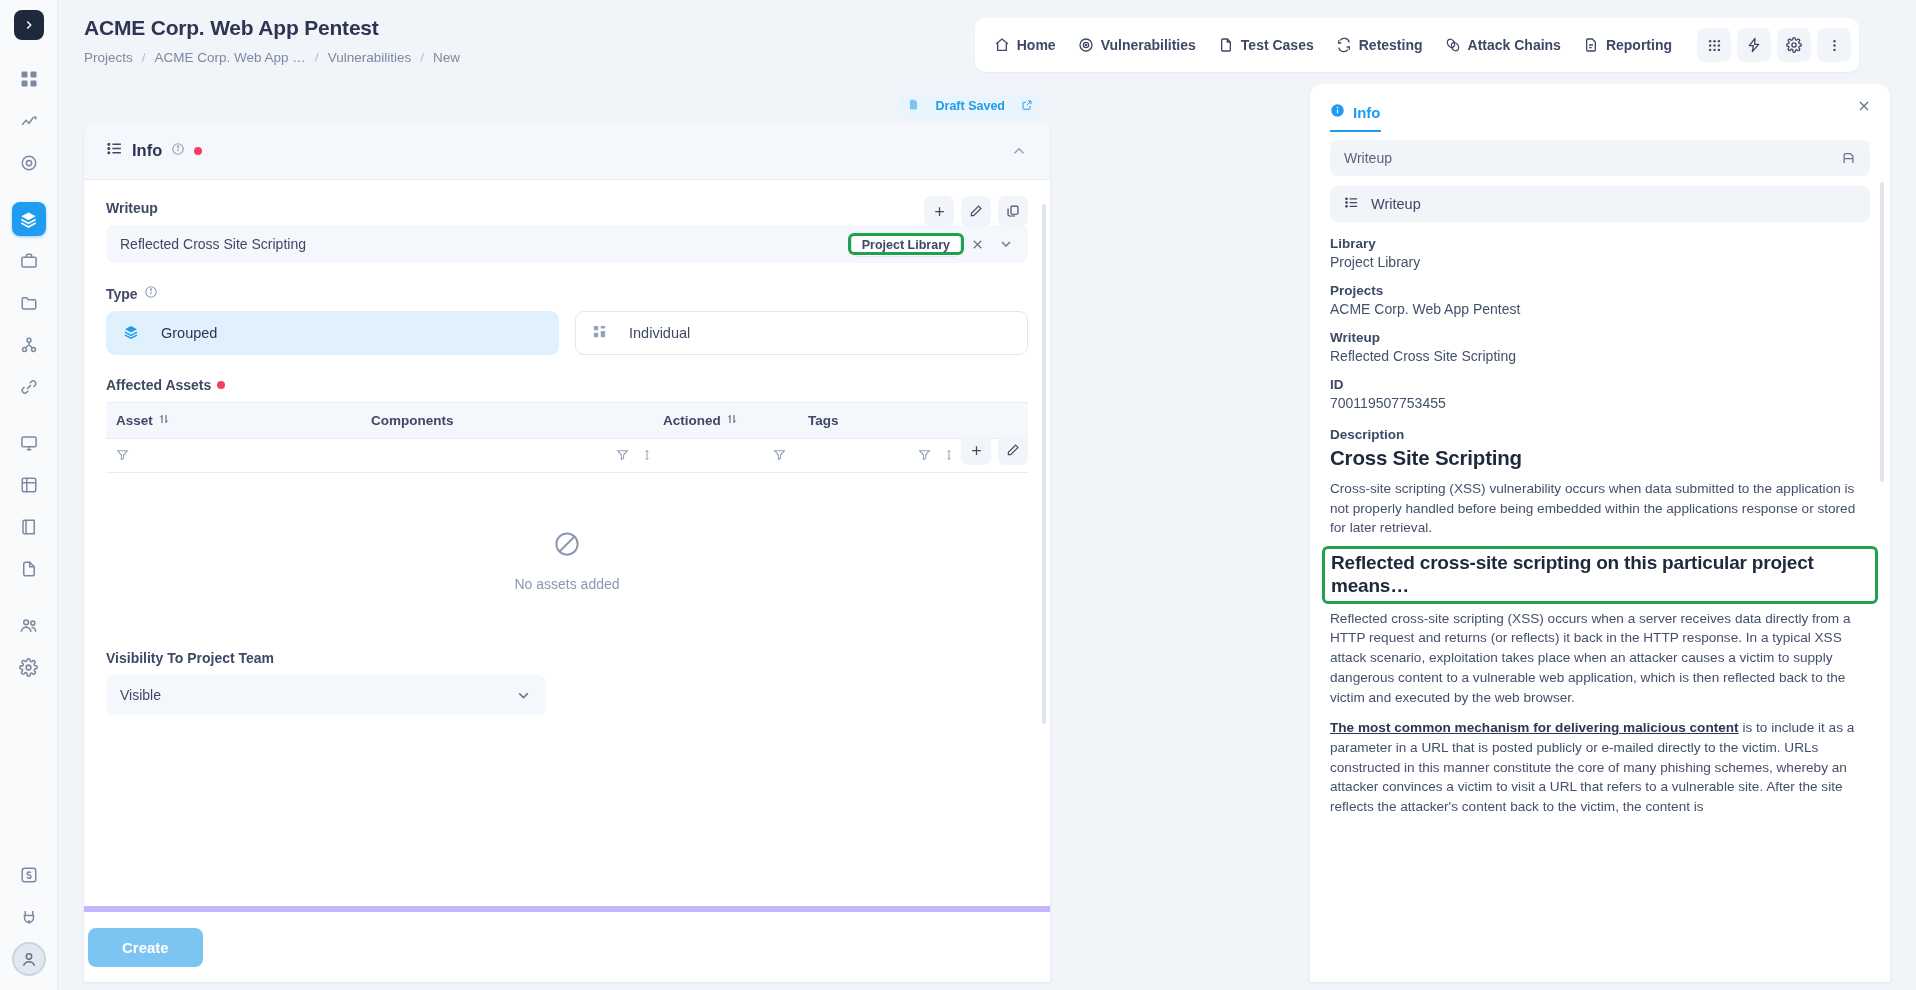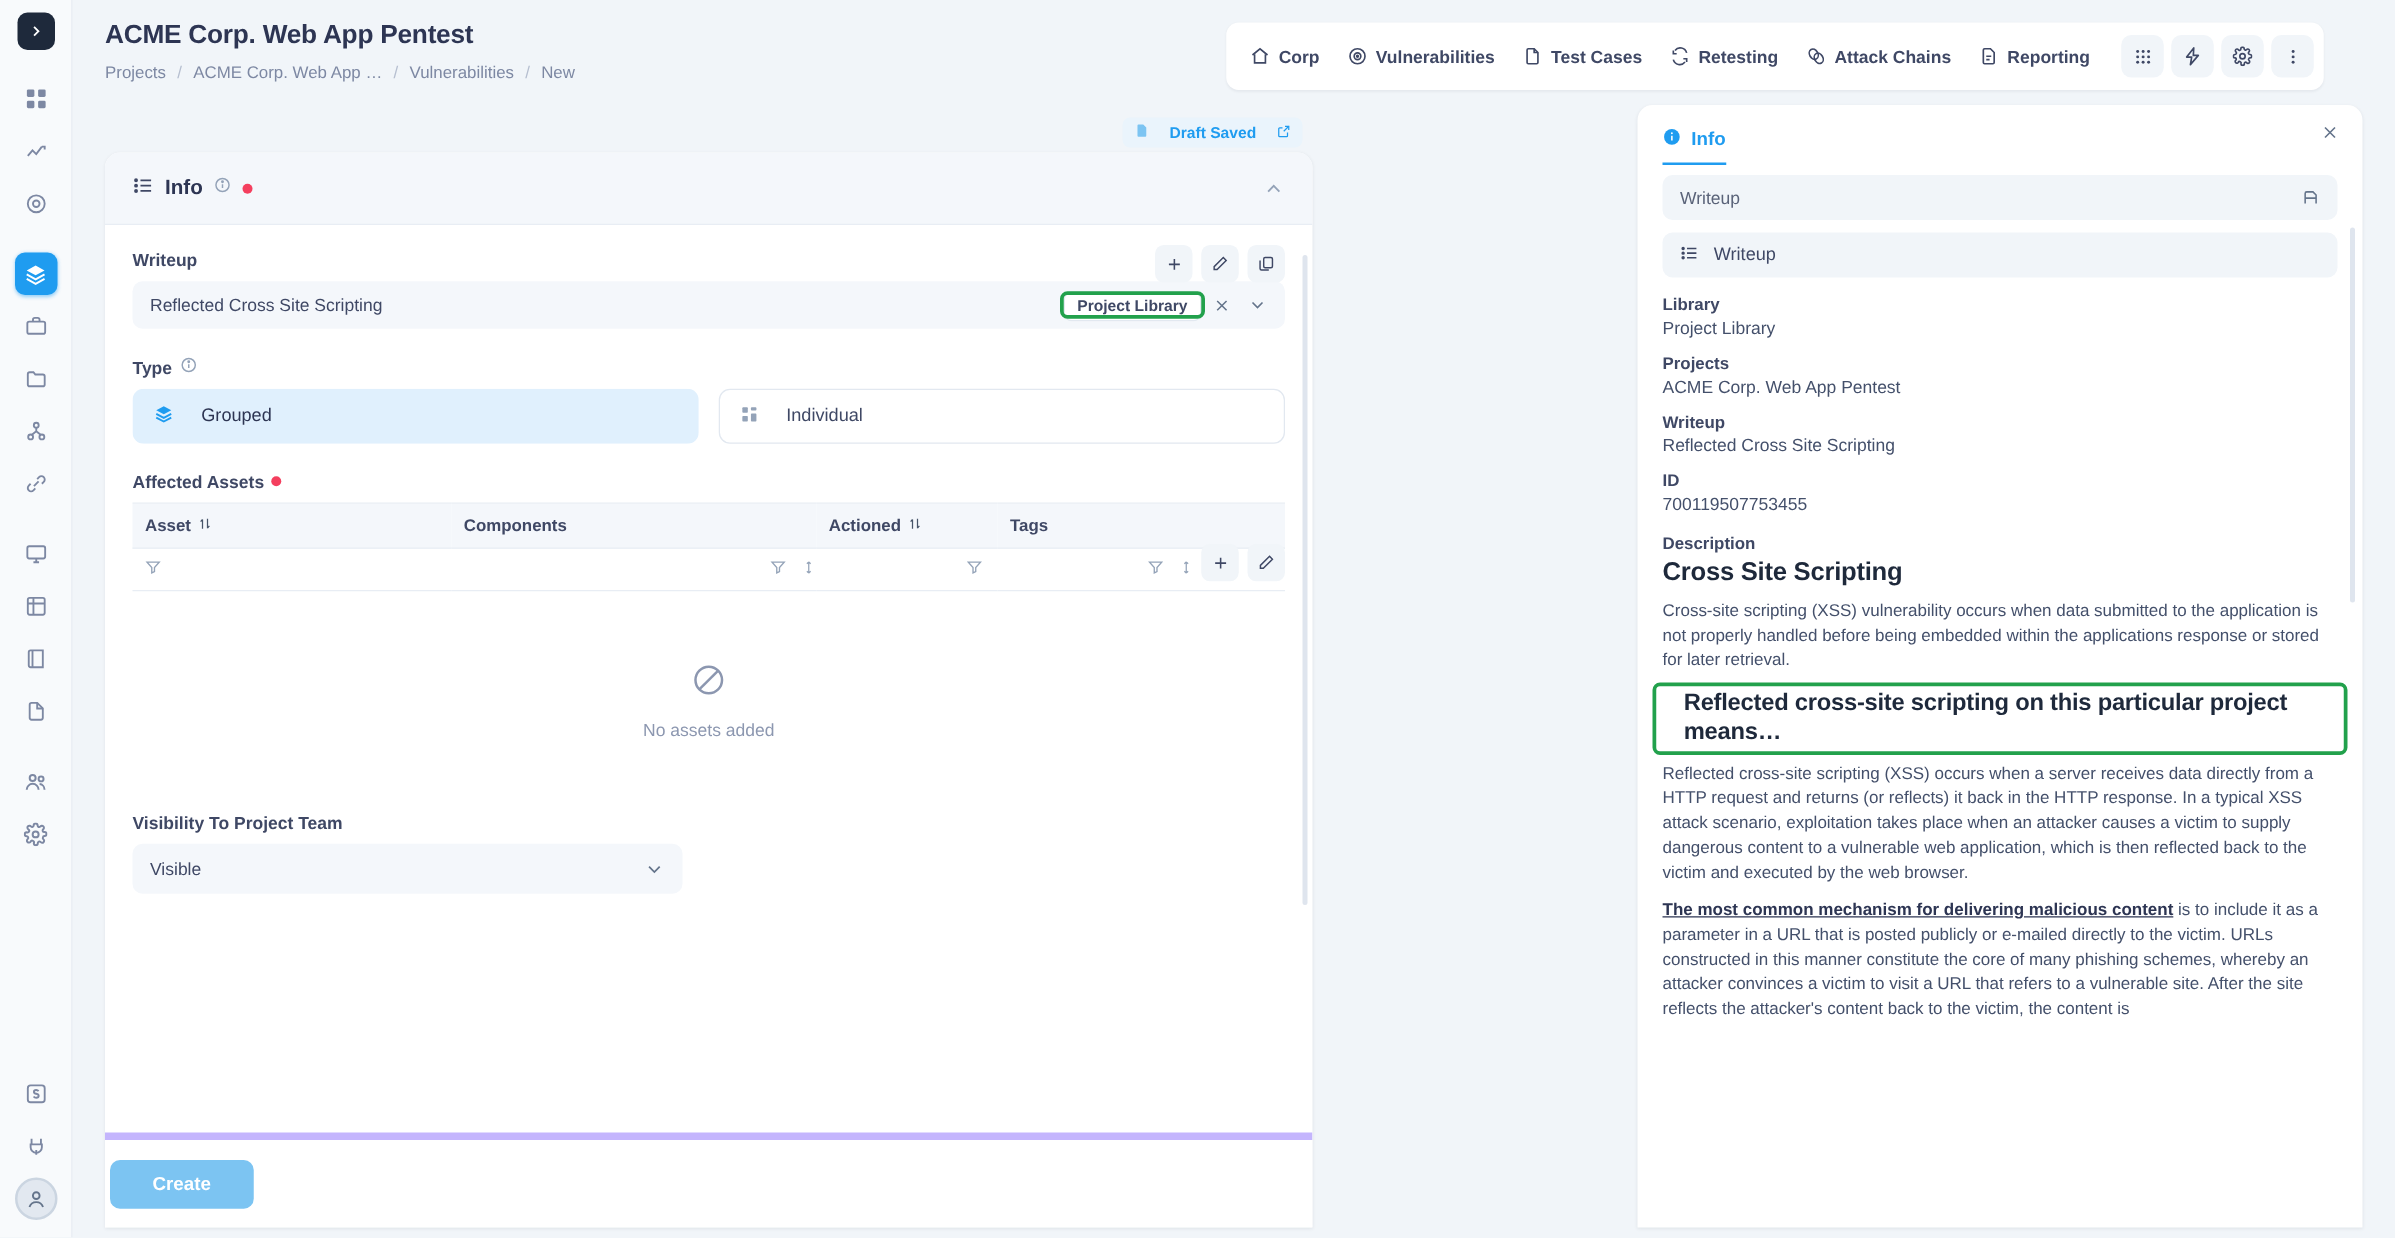--- a/index.html
+++ b/index.html
@@ -203,21 +203,21 @@
   .meta-k { font-size: 13.5px; font-weight: 600; color: #3f4865; margin-top: 13px; }
   .meta-v { font-size: 14px; color: #44506b; margin-top: 3px; }
 
   .desc-h1 {
     font-size: 20.5px; font-weight: 700; color: #1e293b;
     margin: 4px 0 9px; letter-spacing: -.2px;
   }
   .desc-p { font-size: 13.6px; line-height: 1.45; color: #44506b; margin-bottom: 11px; }
   .desc-h2 {
     font-size: 19px; font-weight: 700; color: #1e293b; line-height: 1.2;
-    padding: 3px 22px; letter-spacing: -.2px;
+    padding: 3px 6px; letter-spacing: -.2px;
   }
   .desc-h2-wrap { margin: 4px -5px 8px; }
   .ul-link { text-decoration: underline; font-weight: 700; color: #2d3553; }
 
   .ip-scroll {
     position: absolute; right: 6px; top: 50px; width: 4px; height: 300px;
     background: #dfe5ee; border-radius: 2px; cursor: pointer;
   }
   .mainscroll {
     position: absolute; right: 4px; top: 120px; width: 4px; height: 520px;
@@ -366,21 +366,21 @@
       </div>
 
       <div class="navwrap">
         <div class="navitem">
           <span>
               <svg width="16" height="16" viewBox="0 0 24 24" fill="none" stroke="#3f4865" stroke-width="2">
                 <path d="M3 10.5L12 3l9 7.5"></path>
                 <path d="M5.5 9.5V20h13V9.5"></path>
               </svg>
             </span>
-          <span>Corp</span>
+          <span>Home</span>
         </div>
         <div class="navitem">
           <span>
               <svg width="16" height="16" viewBox="0 0 24 24" fill="none" stroke="#3f4865" stroke-width="2">
                 <circle cx="12" cy="12" r="9"></circle>
                 <circle cx="12" cy="12" r="4"></circle>
                 <circle cx="12" cy="12" r="1"></circle>
               </svg>
             </span>
           <span>Vulnerabilities</span>

